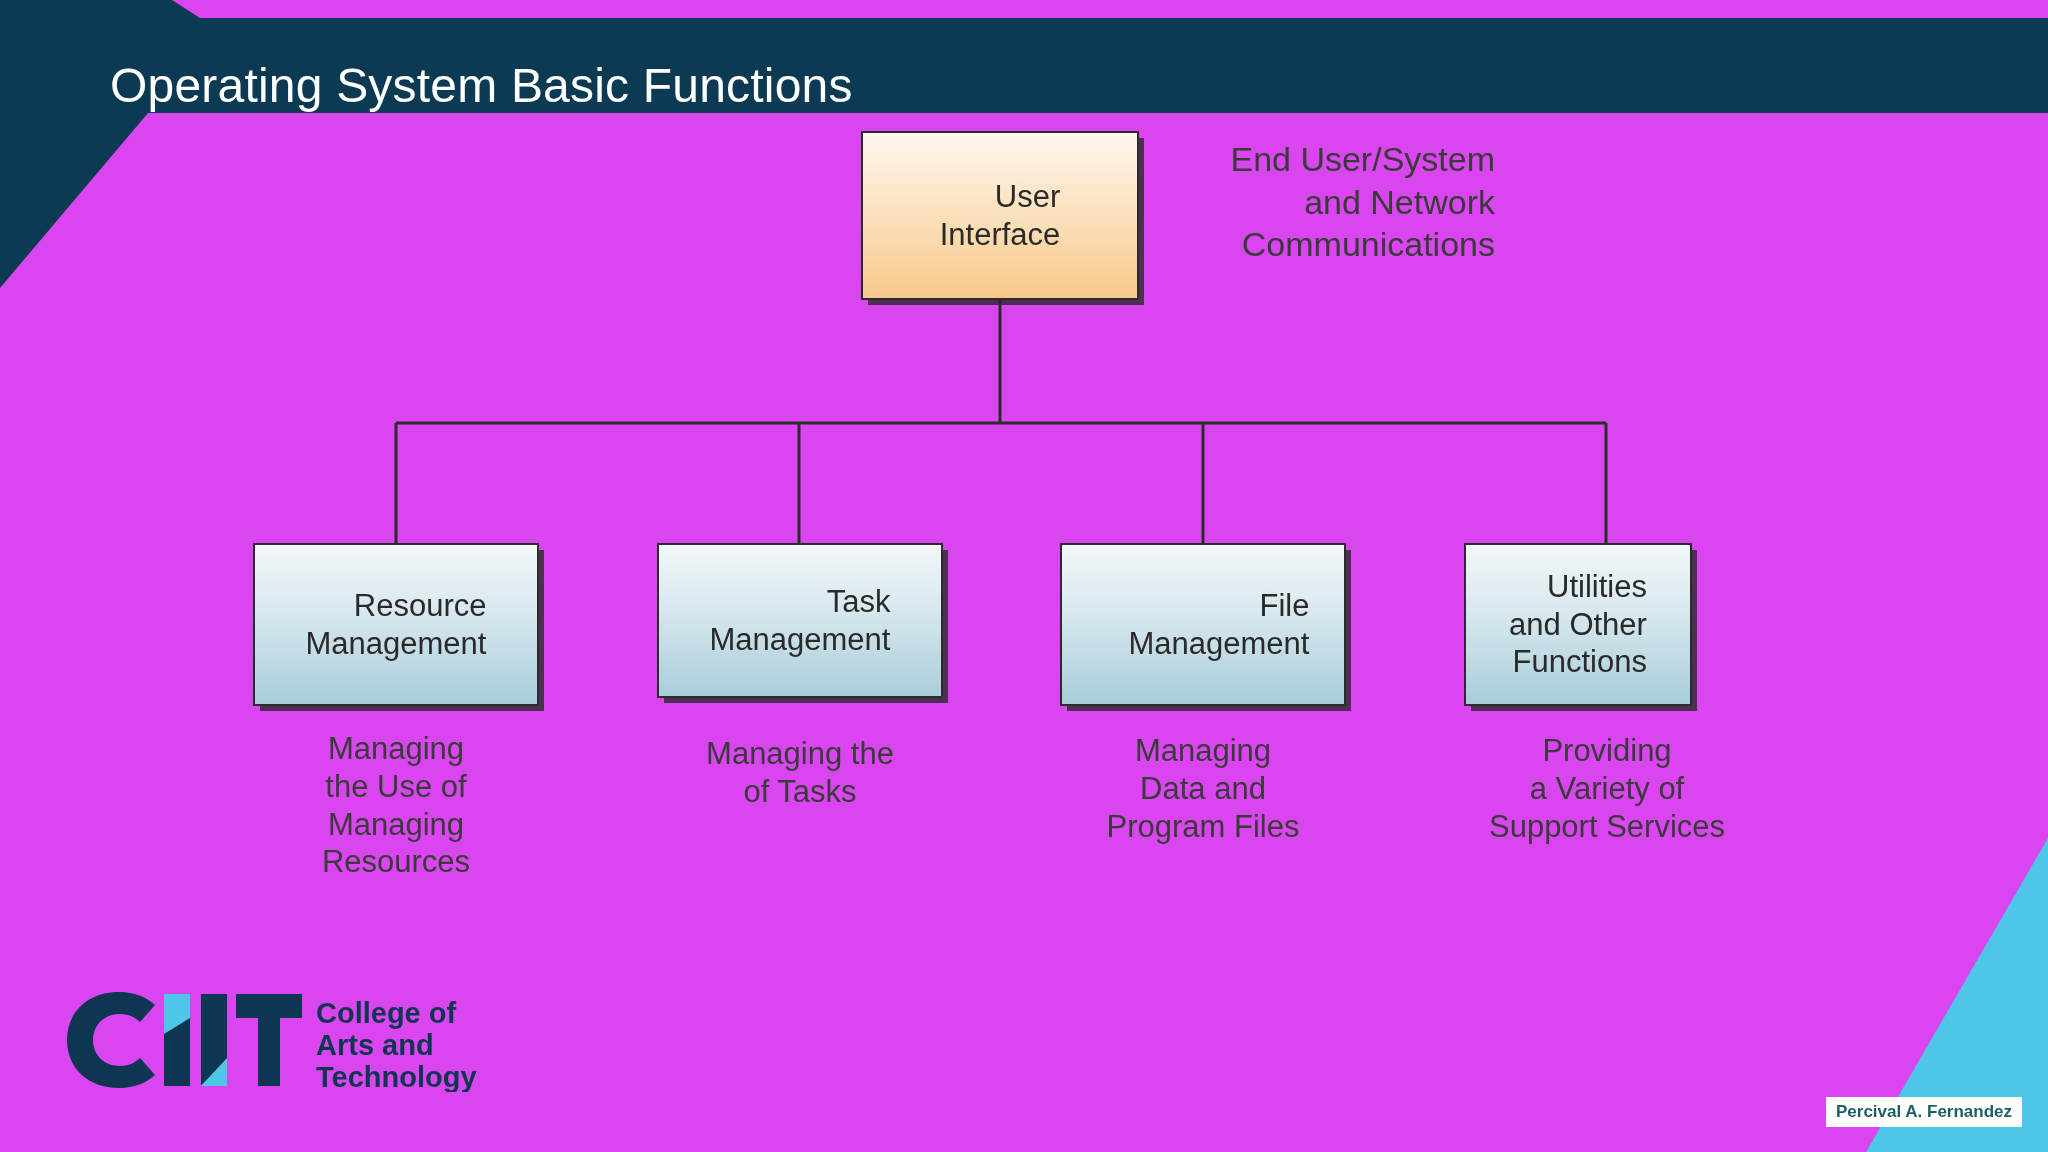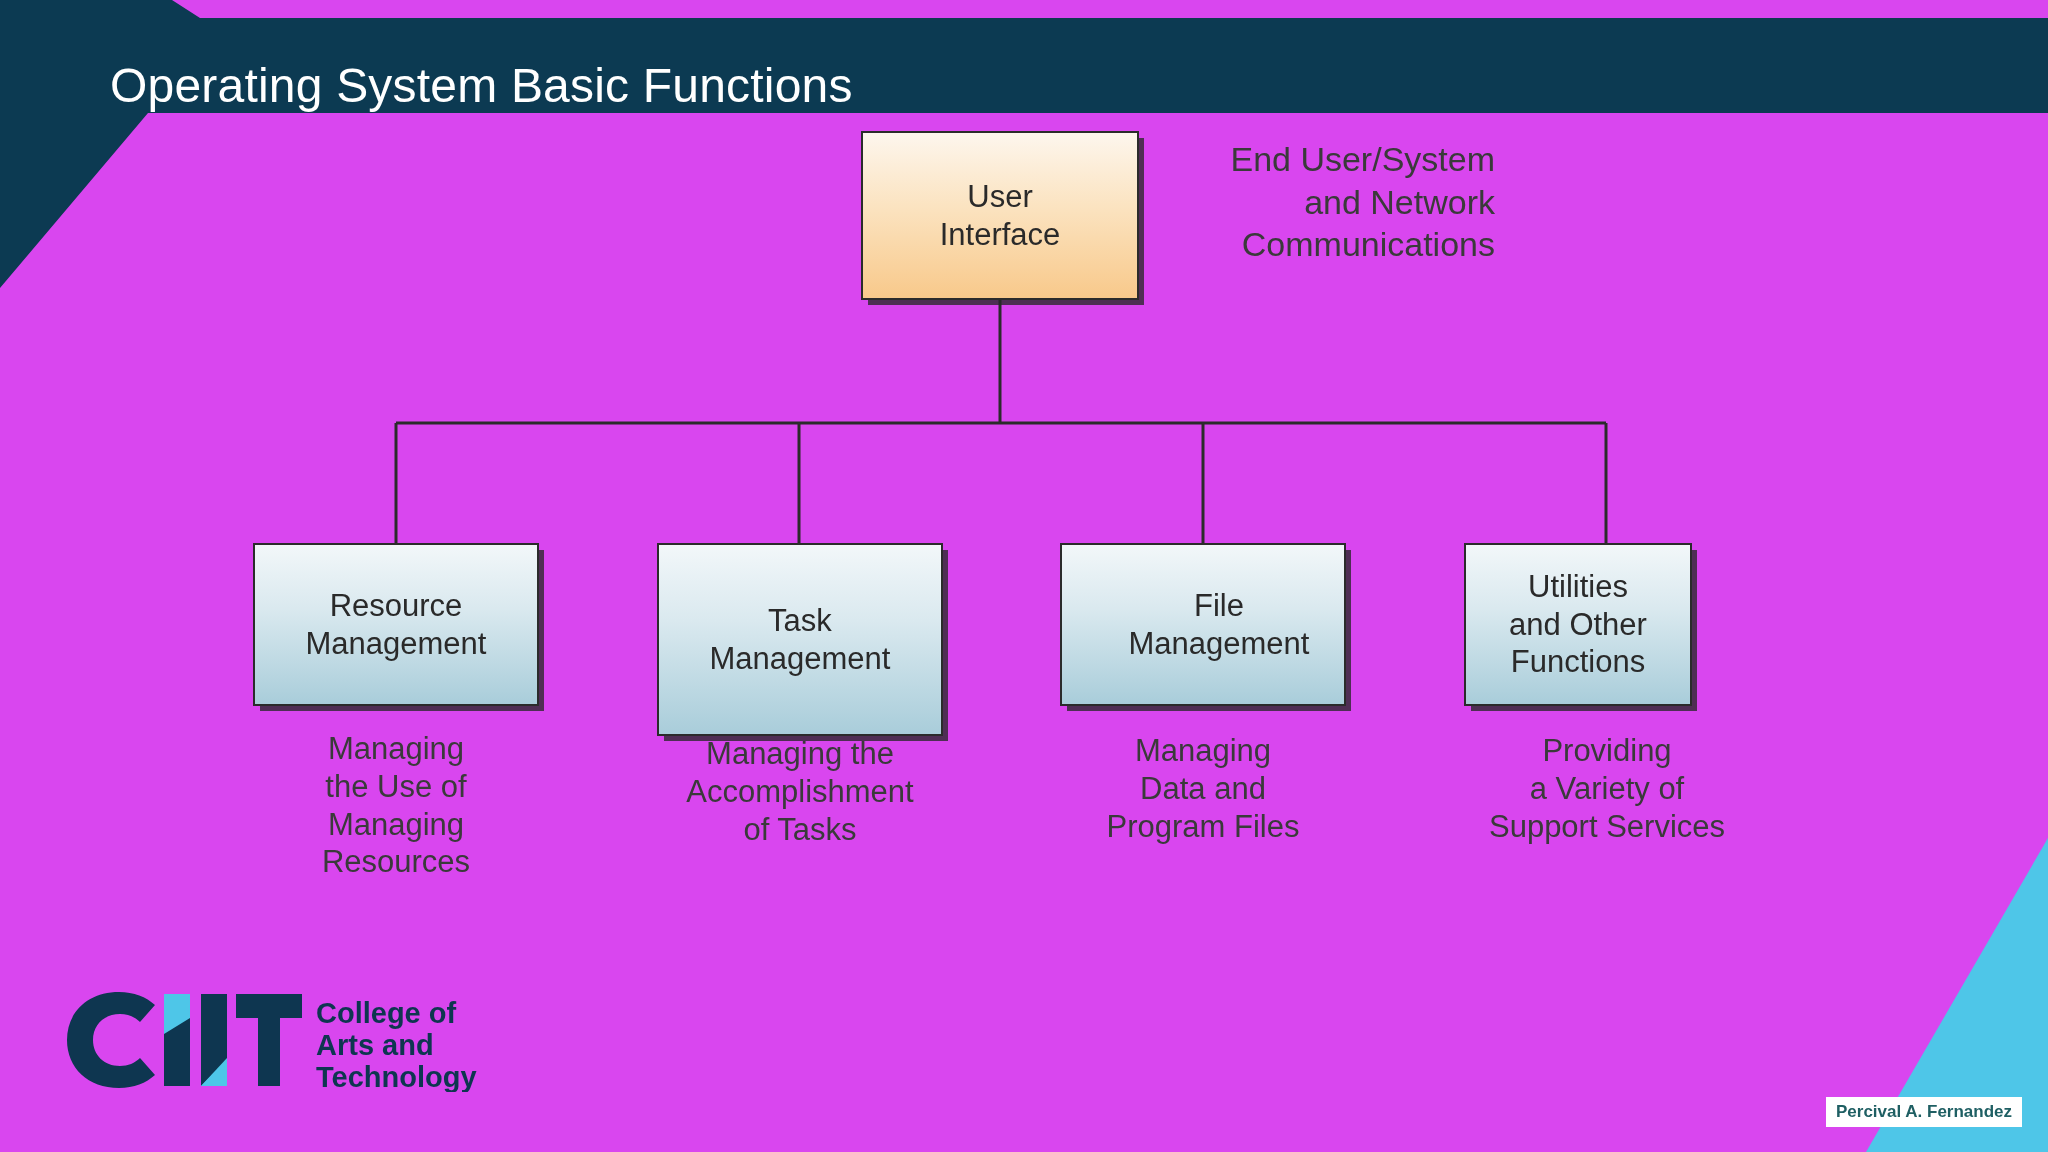--- a/index.html
+++ b/index.html
@@ -75,21 +75,21 @@
     font-size: 31px;
     line-height: 1.22;
     font-weight: 400;
   }
   .node.root {
     background: linear-gradient(180deg, #fdf6ed 0%, #fbe3c0 45%, #f8c98b 100%);
   }
   .node.child {
     background: linear-gradient(180deg, #f2f7f9 0%, #dae9ef 40%, #a9cdda 100%);
   }
-  .node .node-label { padding: 0 8px; }
+  .node .node-label { padding: 0 8px; text-align: right; }
 
   .caption {
     position: absolute;
     text-align: center;
     color: #3a3a3a;
     font-size: 31px;
     line-height: 1.22;
     font-weight: 400;
   }
 
@@ -179,29 +179,28 @@
         <div>Management</div>
       </div>
     </div>
     <div class="caption" style="left:246px; top:730px; width:300px;">
       <div>Managing</div>
       <div>the Use of</div>
       <div>Managing</div>
       <div>Resources</div>
     </div>
 
-    <div class="node child" style="left:657px; top:543px; width:286px; height:193px;">
+    <div class="node child" style="left:657px; top:543px; width:286px; height:155px;">
       <div class="node-label">
         <div>Task</div>
         <div>Management</div>
       </div>
     </div>
     <div class="caption" style="left:640px; top:735px; width:320px;">
       <div>Managing the</div>
-      <div>Accomplishment</div>
       <div>of Tasks</div>
     </div>
 
     <div class="node child" style="left:1060px; top:543px; width:286px; height:163px;padding-left:32px;">
       <div class="node-label">
         <div>File</div>
         <div>Management</div>
       </div>
     </div>
     <div class="caption" style="left:1055px; top:732px; width:296px;">

